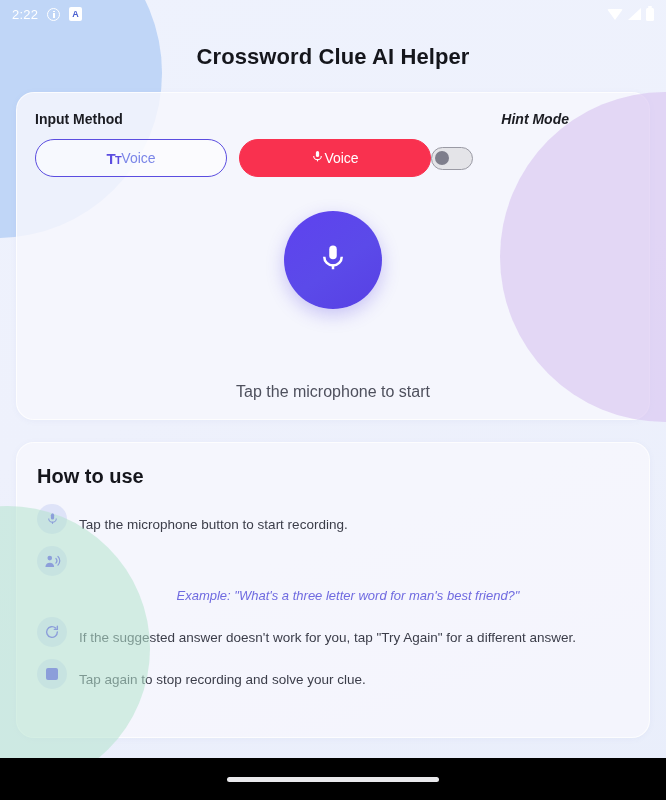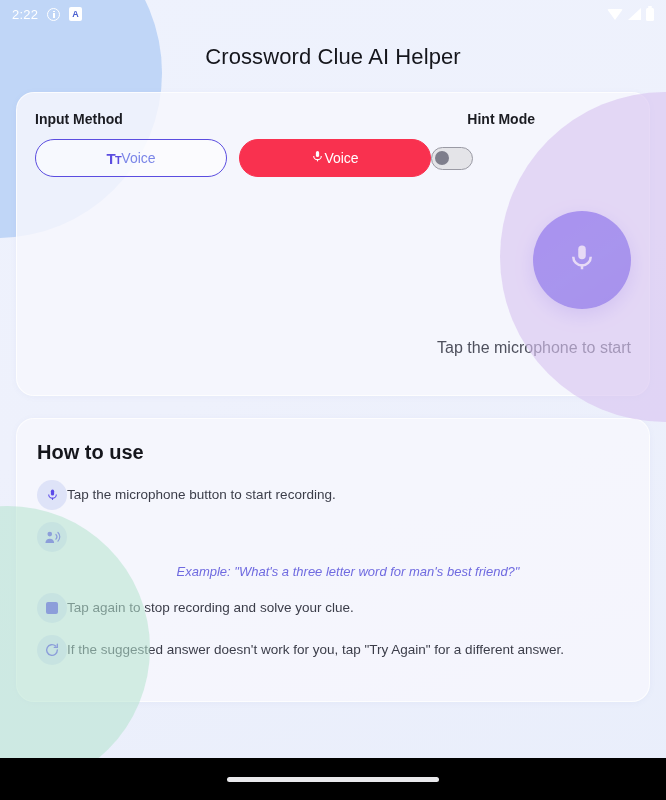--- a/index.html
+++ b/index.html
@@ -120,54 +120,54 @@
     background: #ffffff;
     border-radius: 1px;
   }
 
   
   .page-title {
     position: relative;
     z-index: 8;
     text-align: center;
     font-size: 22px;
-    font-weight: normal;
+    font-weight: bold;
     color: #15161c;
     margin-top: 16px;
     letter-spacing: .1px;
   }
 
   
   .card {
     position: relative;
     z-index: 5;
     margin: 0 16px;
     border-radius: 18px;
     background: rgba(246,247,252,.82);
     border: 1px solid rgba(255,255,255,.75);
     box-shadow: 0 1px 6px rgba(90,110,180,.055);
   }
 
   .card-input {
     margin-top: 22px;
-    padding: 18px 18px 38px;
+    padding: 18px 18px 18px;
     min-height: 282px;
   }
 
   
   .labels-row {
     display: flex;
     align-items: flex-start;
   }
   .lbl {
     font-size: 14px;
     font-weight: bold;
     color: #1b1c22;
   }
-  .lbl-hint { margin-left: auto; margin-right: 96px; }
+  .lbl-hint { margin-left: auto; margin-right: 62px; font-style: italic; }
 
   
   .controls-row {
     display: flex;
     align-items: center;
     margin-top: 12px;
   }
 
   .btn-seg {
     width: 192px;
@@ -219,52 +219,54 @@
     width: 14px; height: 14px;
     border-radius: 50%;
     background: #7e7e8c;
   }
 
   
   .mic-wrap {
     margin-top: 34px;
     display: flex;
     flex-direction: column;
-    align-items: flex-end;
+    align-items: center;
+    gap: 44px;
   }
   .mic-btn {
     width: 98px; height: 98px;
     border-radius: 50%;
     background: linear-gradient(145deg, #5e42ef 0%, #5b4ae9 55%, #5740e4 100%);
     display: flex;
     align-items: center;
     justify-content: center;
     box-shadow: 0 6px 18px rgba(86,64,226,.28);
     cursor: pointer;
   }
   .mic-hint {
     margin-top: 30px;
     font-size: 16px;
     color: #4e505d;
   }
 
   
   .card-howto {
     margin-top: 22px;
-    padding: 22px 20px 24px;
+    padding: 22px 20px 36px;
   }
   .howto-title {
     font-size: 20px;
     font-weight: bold;
     color: #15161c;
     margin-bottom: 16px;
   }
   .howto-item {
     display: flex;
-    align-items: center;
+    align-items: flex-end;
+    gap: 12px;
     margin-bottom: 12px;
   }
   .howto-icon {
     flex: none;
     width: 30px; height: 30px;
     border-radius: 50%;
     background: rgba(214,219,245,.72);
     display: flex;
     align-items: center;
     justify-content: center;
@@ -390,37 +392,37 @@
           <path d="M17 6.5a5.2 5.2 0 0 1 0 7" fill="none" stroke="#5b4ae9" stroke-width="1.8" stroke-linecap="round"></path>
           <path d="M20 3.6a9 9 0 0 1 0 12.8" fill="none" stroke="#5b4ae9" stroke-width="1.8" stroke-linecap="round"></path>
         </svg>
       </span>
     </div>
 
     <div class="howto-example">Example: "What's a three letter word for man's best friend?"</div>
 
     <div class="howto-item">
       <span class="howto-icon">
-        <svg width="12" height="12" viewBox="0 0 12 12">
-          <rect x="0" y="0" width="12" height="12" rx="2" fill="#5b4ae9"></rect>
-        </svg>
-      </span>
-      <span class="howto-text">Tap again to stop recording and solve your clue.</span>
-    </div>
-
-    <div class="howto-item">
-      <span class="howto-icon">
         <svg width="16" height="16" viewBox="0 0 24 24" fill="none" stroke="#5b4ae9" stroke-width="2.1" stroke-linecap="round">
           <path d="M20 12a8 8 0 1 1-2.6-5.9"></path>
           <path d="M20 3.4V8h-4.6"></path>
         </svg>
       </span>
       <span class="howto-text">If the suggested answer doesn't work for you, tap "Try Again" for a different answer.</span>
     </div>
 
+    <div class="howto-item">
+      <span class="howto-icon">
+        <svg width="12" height="12" viewBox="0 0 12 12">
+          <rect x="0" y="0" width="12" height="12" rx="2" fill="#5b4ae9"></rect>
+        </svg>
+      </span>
+      <span class="howto-text">Tap again to stop recording and solve your clue.</span>
+    </div>
+
   </div>
 
   <div class="blob blob-purple"></div>
   <div class="blob blob-green"></div>
 
   <div class="navbar">
     <div class="nav-pill"></div>
   </div>
 
 </div>

